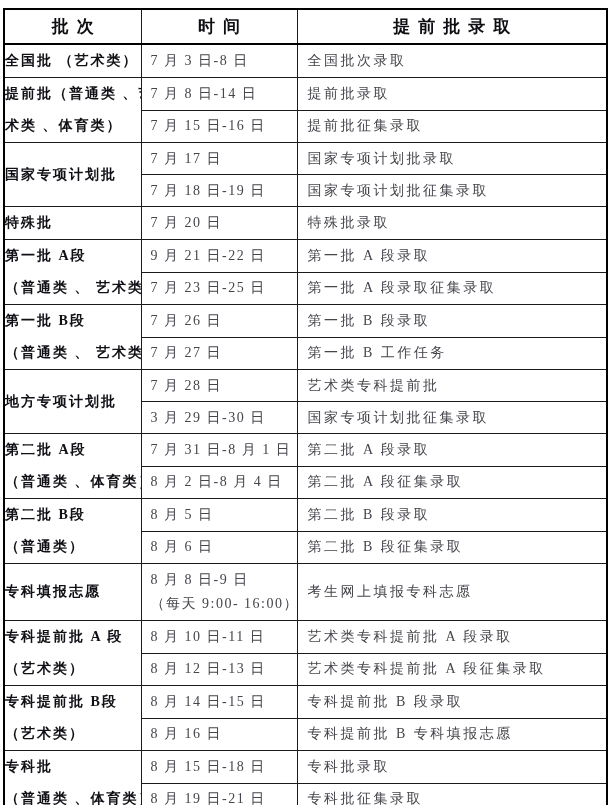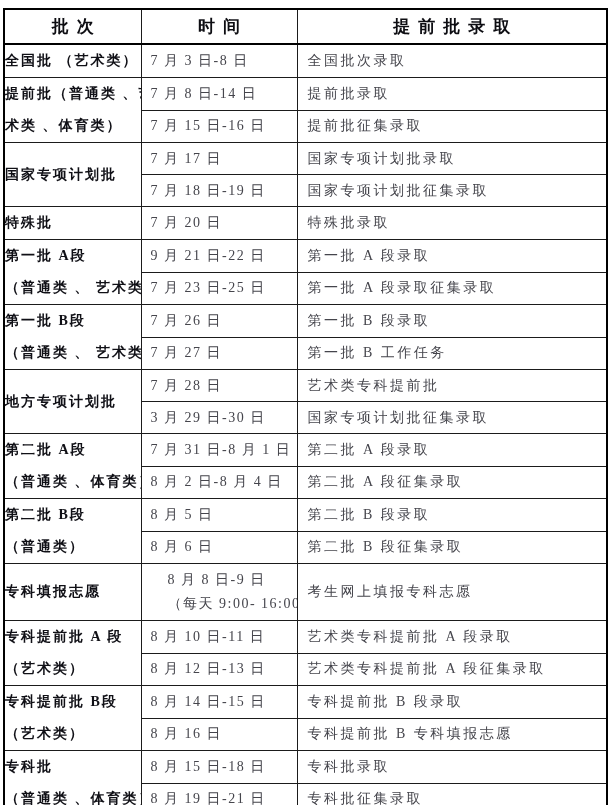--- a/index.html
+++ b/index.html
@@ -53,21 +53,21 @@
   tr.normal{height:32px;}
   tr.tall{height:57px;}
   td.batch{
     text-align:left;
     font-weight:bold;
     color:var(--batch-ink);
     letter-spacing:2px;
   }
   td.batch .line{line-height:32px;}
   td.time{padding-left:9px;letter-spacing:1.5px;}
-  td.time .tline{line-height:24px;margin-left:17px;}
+  td.time .tline{line-height:24px;}
   td.task{padding-left:10px;letter-spacing:2.5px;}
 </style>
 </head>
 <body>
 
 <div class="table-wrap">
   <table>
     <colgroup>
       <col class="c1">
         <col class="c2">

